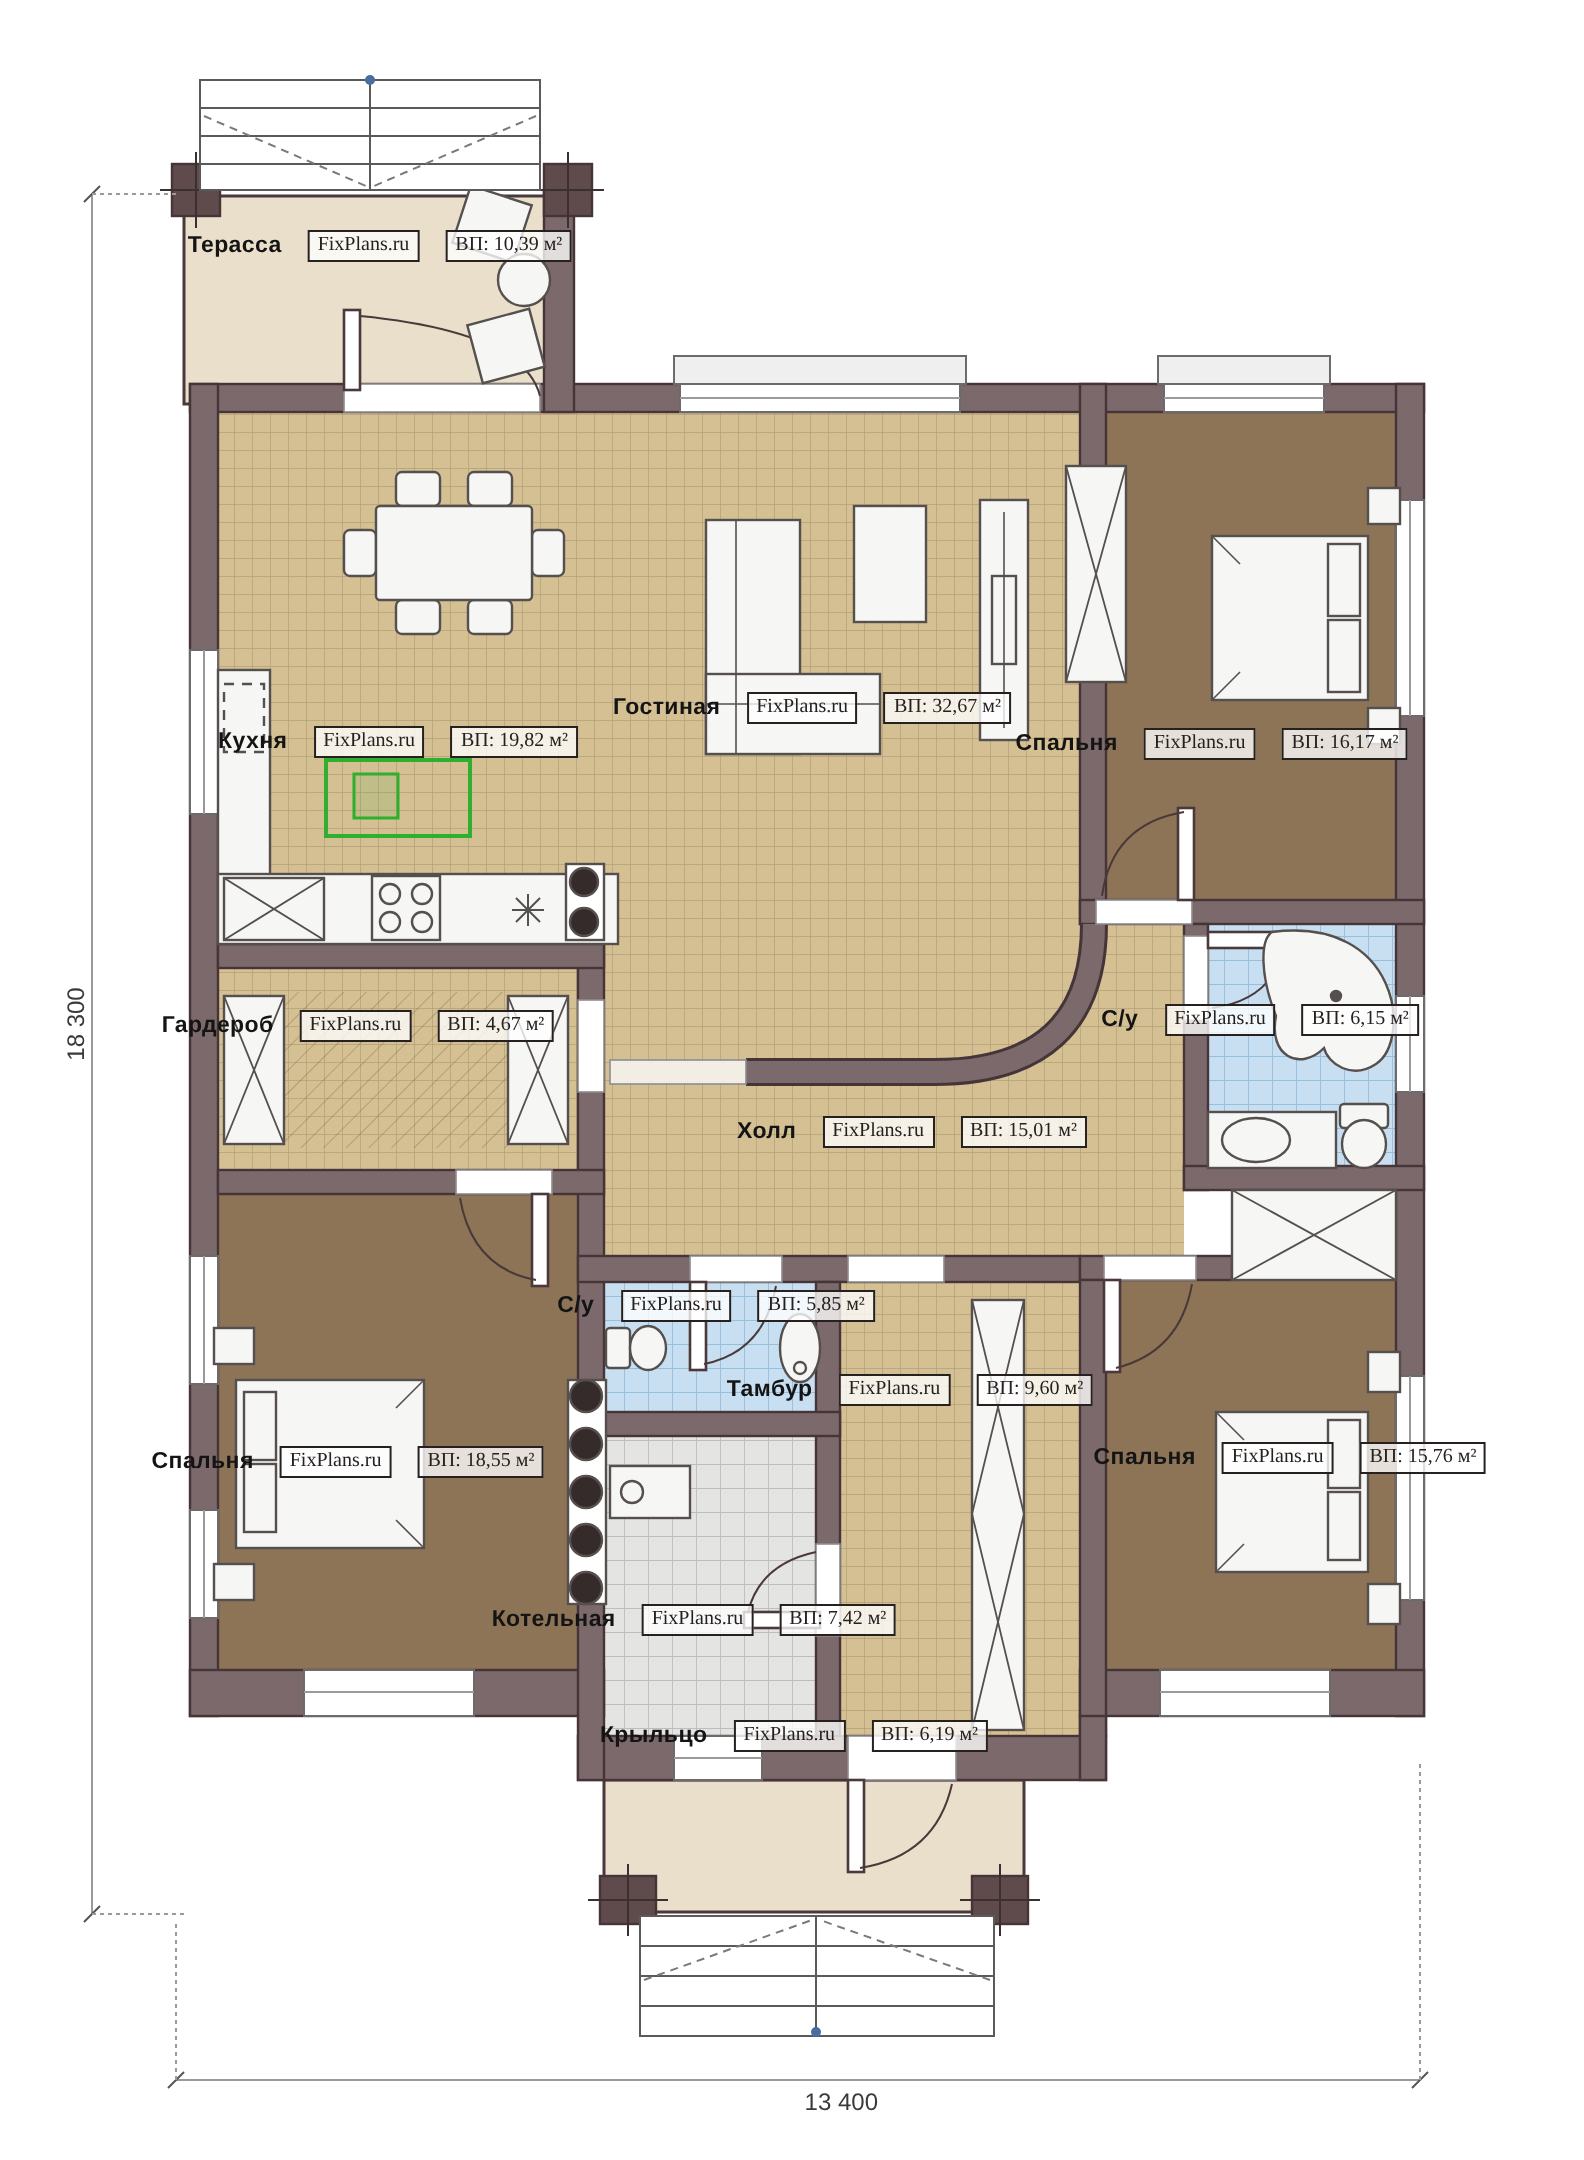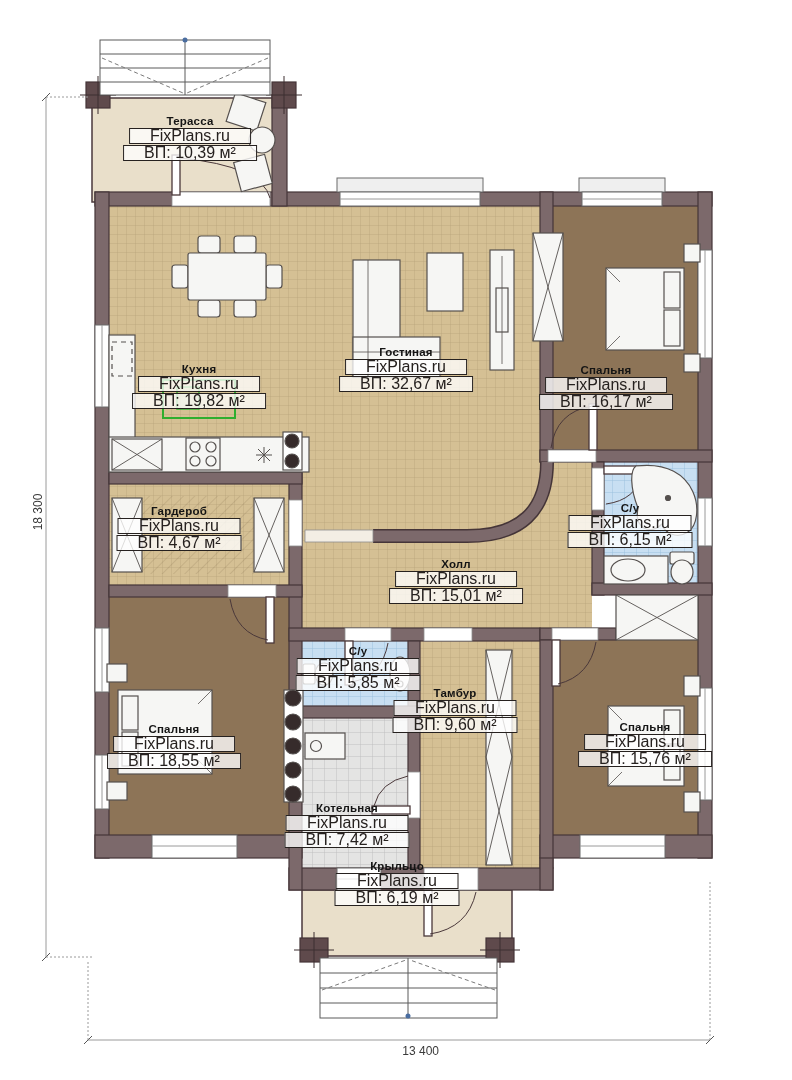--- a/index.html
+++ b/index.html
@@ -1,23 +1,23 @@
 <!DOCTYPE html>
 <html><head>
 <meta charset="utf-8">
 <style>
   html,body{margin:0;padding:0;background:#ffffff;}
   #stage{position:relative;width:792px;height:1080px;background:#ffffff;overflow:hidden;
          font-family:"Liberation Sans",sans-serif;}
   #plan-svg{position:absolute;left:0;top:0;}
-  .room-label{position:absolute;transform:translateX(-50%);display:flex;flex-direction:column;
-              align-items:center;gap:1px;z-index:5;white-space:nowrap;}
+  .room-label{position:absolute;transform:translateX(-50%);display:flex;flex-direction:row;
+              align-items:center;gap:13px;z-index:5;white-space:nowrap;}
   .room-name{font-size:11.5px;font-weight:bold;color:#141414;letter-spacing:.2px;}
-  .label-box{border:1.5px solid #26211f;background:rgba(255,255,255,.78);font-size:16px;
-             line-height:14px;padding:0 20px;color:#26211f;}
+  .label-box{border:1.5px solid #26211f;background:rgba(255,255,255,.78);font-size:10px;
+             line-height:14px;padding:0 4px;color:#26211f;font-family:Liberation Serif, serif;}
   .dim-label{position:absolute;font-size:12px;color:#3a3a3a;z-index:4;}
   .dim-v{left:8px;top:505px;transform:rotate(-90deg);transform-origin:center;width:60px;text-align:center;}
   .dim-h{left:359px;top:1044px;width:80px;text-align:right;}
 </style>
 </head>
 <body>
 
 <div id="stage">
 
 <svg id="plan-svg" width="792" height="1080" viewBox="0 0 792 1080">

